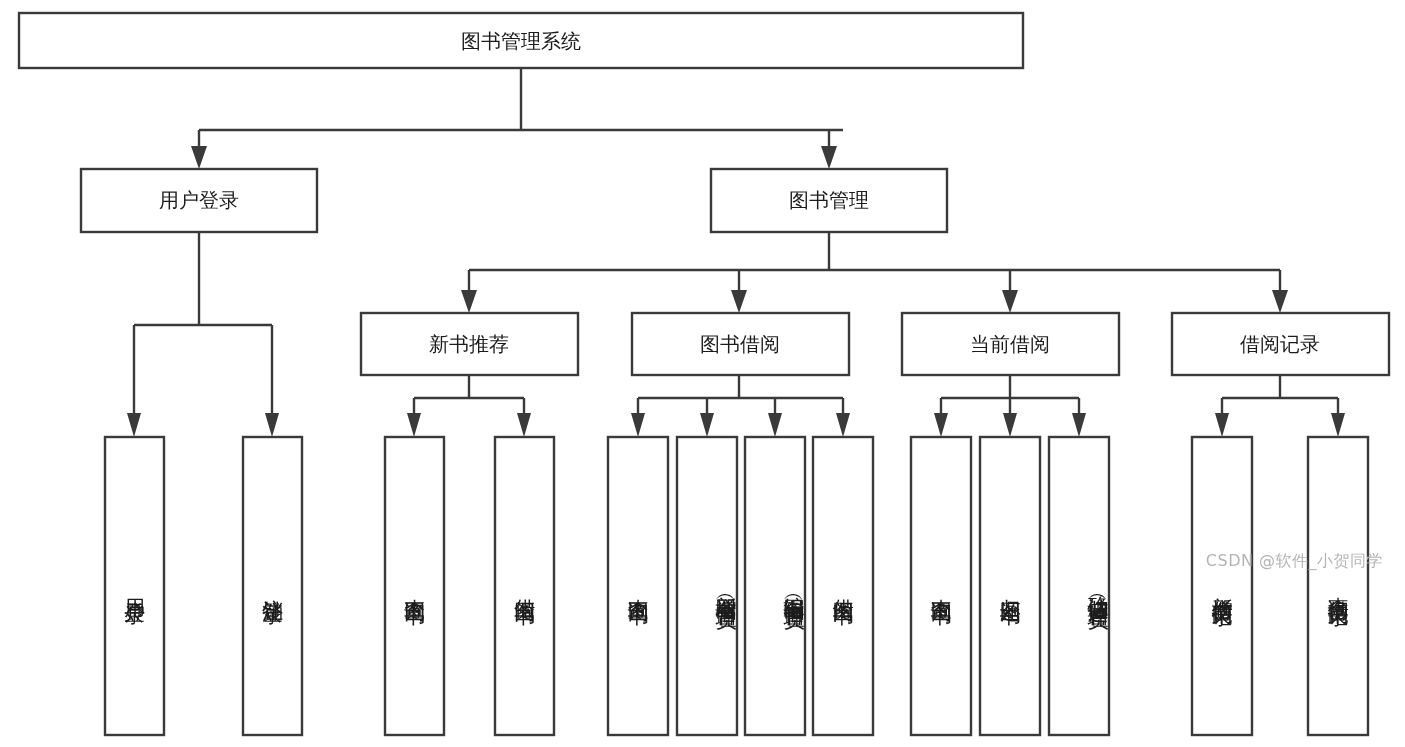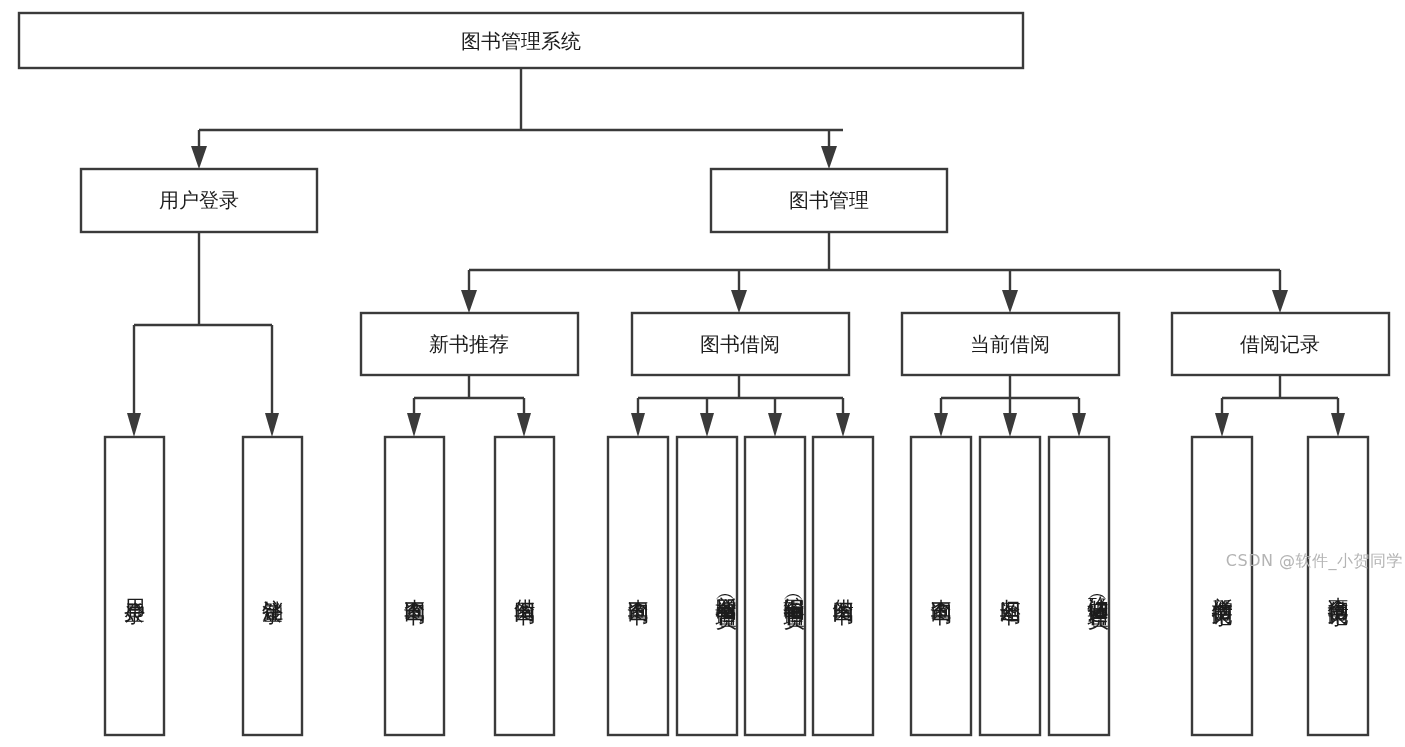--- a/index.html
+++ b/index.html
@@ -62,21 +62,21 @@
     font-family: "DejaVu Sans", "Liberation Sans", sans-serif;
     font-size: 21px;
     line-height: 1.08;
     letter-spacing: 2px;
     color: #1c1c1c;
     white-space: nowrap;
     pointer-events: none;
   }
   .watermark {
     position: absolute;
-    right: 2px;
+    right: 22px;
     bottom: 6px;
     font-family: "DejaVu Sans", "Liberation Sans", sans-serif;
     font-size: 16px;
     color: #b4b4b4;
     letter-spacing: 0.5px;
     user-select: none;
   }
 </style>
 </head>
 <body>

